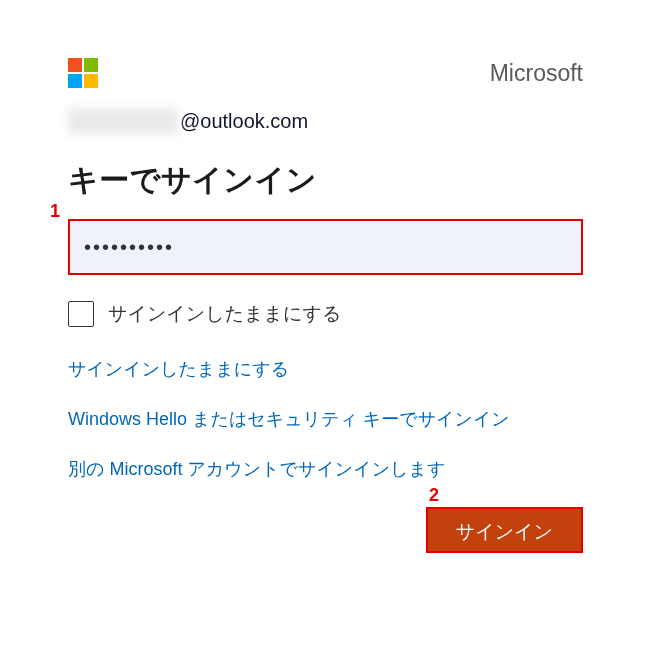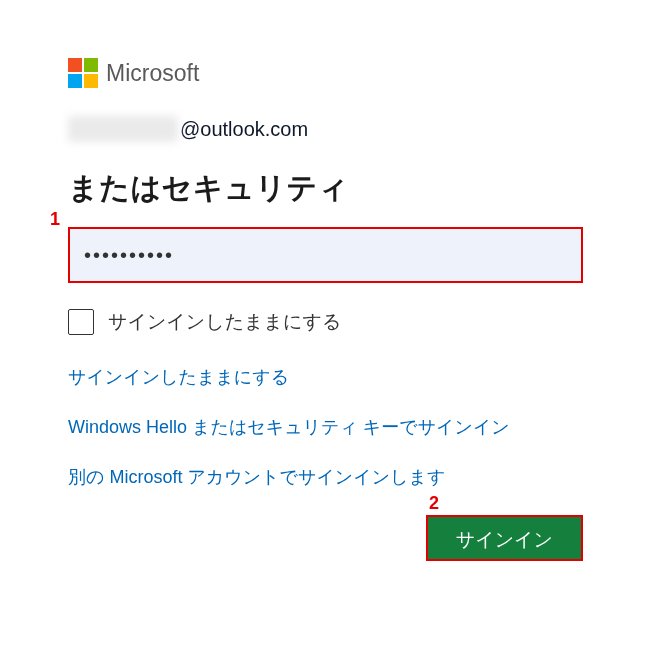--- a/index.html
+++ b/index.html
@@ -4,21 +4,21 @@
   <style>
     * { box-sizing: border-box; margin: 0; padding: 0; }
     body {
       font-family: 'Segoe UI', 'Meiryo', sans-serif;
       width: 651px;
       height: 646px;
       background: #fff;
       position: relative;
       padding: 58px 68px 0 68px;
     }
-    .brand { display: flex; align-items: center; gap: 8px; margin-bottom: 28px; }
+    .brand { display: flex; align-items: center; gap: 8px; margin-bottom: 20px; justify-content: space-between; }
     .ms-logo { width: 30px; height: 30px; display: grid; grid-template-columns: 1fr 1fr; grid-template-rows: 1fr 1fr; gap: 2px; }
     .ms-logo .q1 { background: #f25022; }
     .ms-logo .q2 { background: #7fba00; }
     .ms-logo .q3 { background: #00a4ef; }
     .ms-logo .q4 { background: #ffb900; }
     .brand-text { font-size: 23px; color: #5a5a5a; font-weight: 500; }
     .email-row { display: flex; align-items: center; margin-bottom: 26px; font-size: 20px; color: #0f172a; }
     .email-blur { width: 110px; height: 26px; background: #eaeaea; filter: blur(4px); border-radius: 2px; margin-right: 2px; }
     .heading { font-size: 30px; font-weight: 700; color: #1b1b1b; margin-bottom: 18px; letter-spacing: 0.5px; }
     .annot-wrap { position: relative; }
@@ -40,21 +40,21 @@
     }
     .checkbox-row { display: flex; align-items: flex-start; gap: 14px; margin-bottom: 30px; }
     .checkbox {
       width: 26px; height: 26px; border: 1px solid #333; background: #fff; border-radius: 2px;
       cursor: pointer;
     }
     .checkbox-label { font-size: 19px; color: #333; }
     .link { display: block; color: #0067b8; font-size: 18px; margin-bottom: 26px; cursor: pointer; text-decoration: none; }
     .btn-row { display: flex; justify-content: flex-end; margin-top: 8px; position: relative; }
     .signin-btn {
-      background: #15803d;
+      background: #c2410c;
       border: 2px solid #e50000;
       color: #fff;
       font-size: 19px;
       padding: 10px 28px;
       min-width: 150px;
       height: 46px;
       cursor: pointer;
     }
   </style>
 </head>
@@ -68,21 +68,21 @@
       <div class="q4"></div>
   </div>
   <span class="brand-text">Microsoft</span>
 </div>
 
 <div class="email-row">
   <div class="email-blur"></div>
   <span>@outlook.com</span>
 </div>
 
-<h1 class="heading">またはセキュリティ</h1>
+<h1 class="heading">キーでサインイン</h1>
 
 <div class="annot-wrap">
   <span class="annot-num annot1">1</span>
   <div class="pw-field">
     <span>••••••••••</span>
   </div>
 </div>
 
 <div class="checkbox-row">
   <div class="checkbox"></div>

